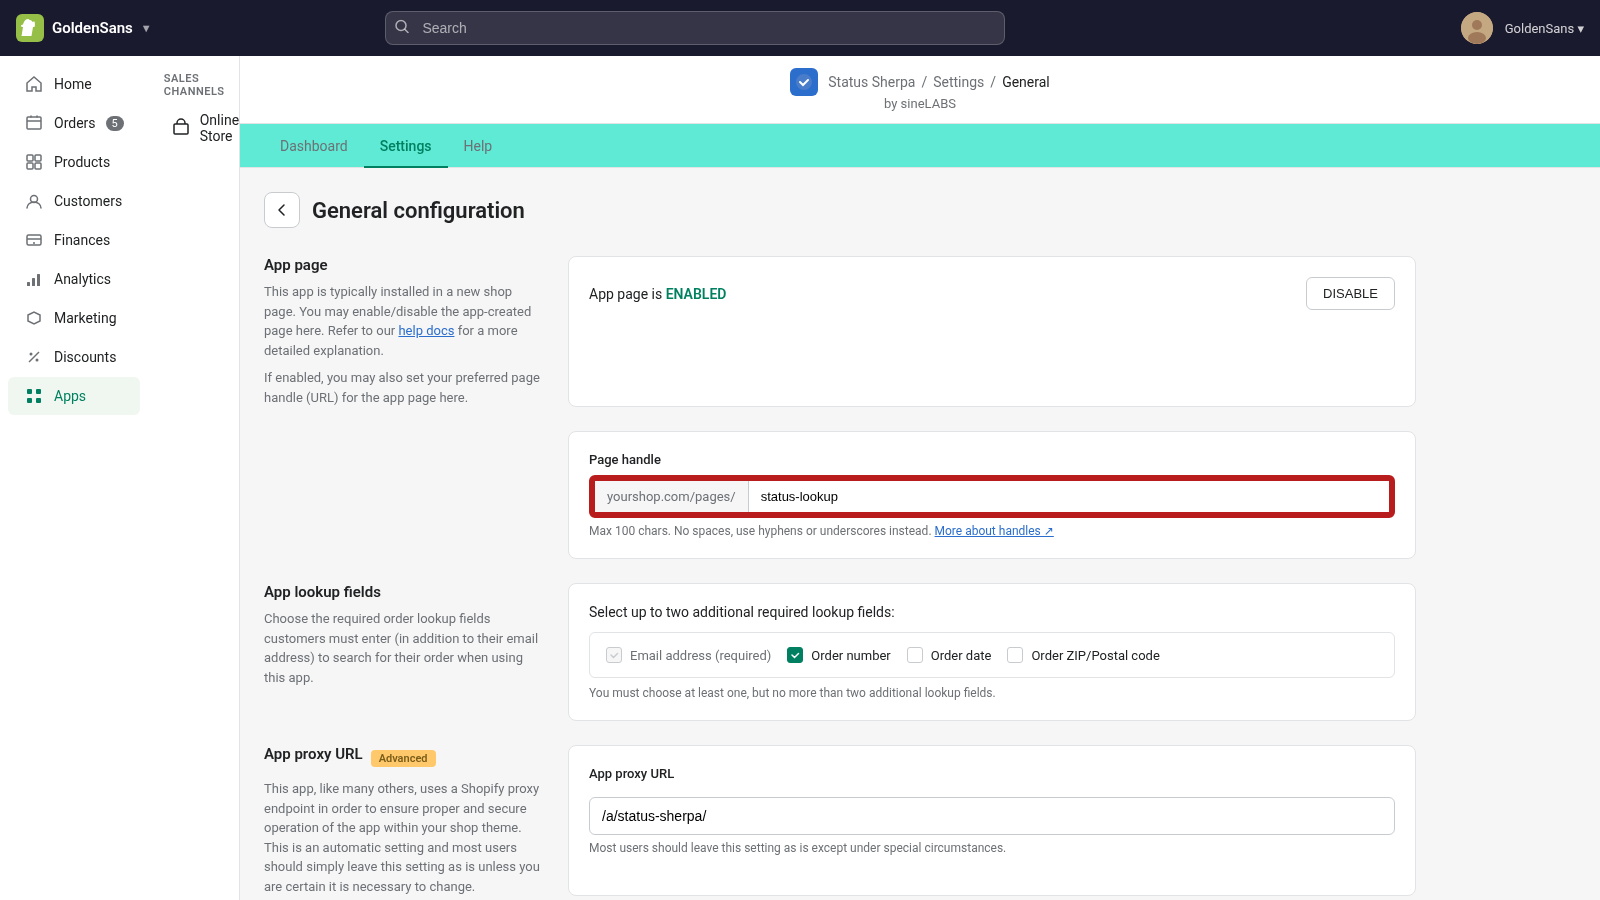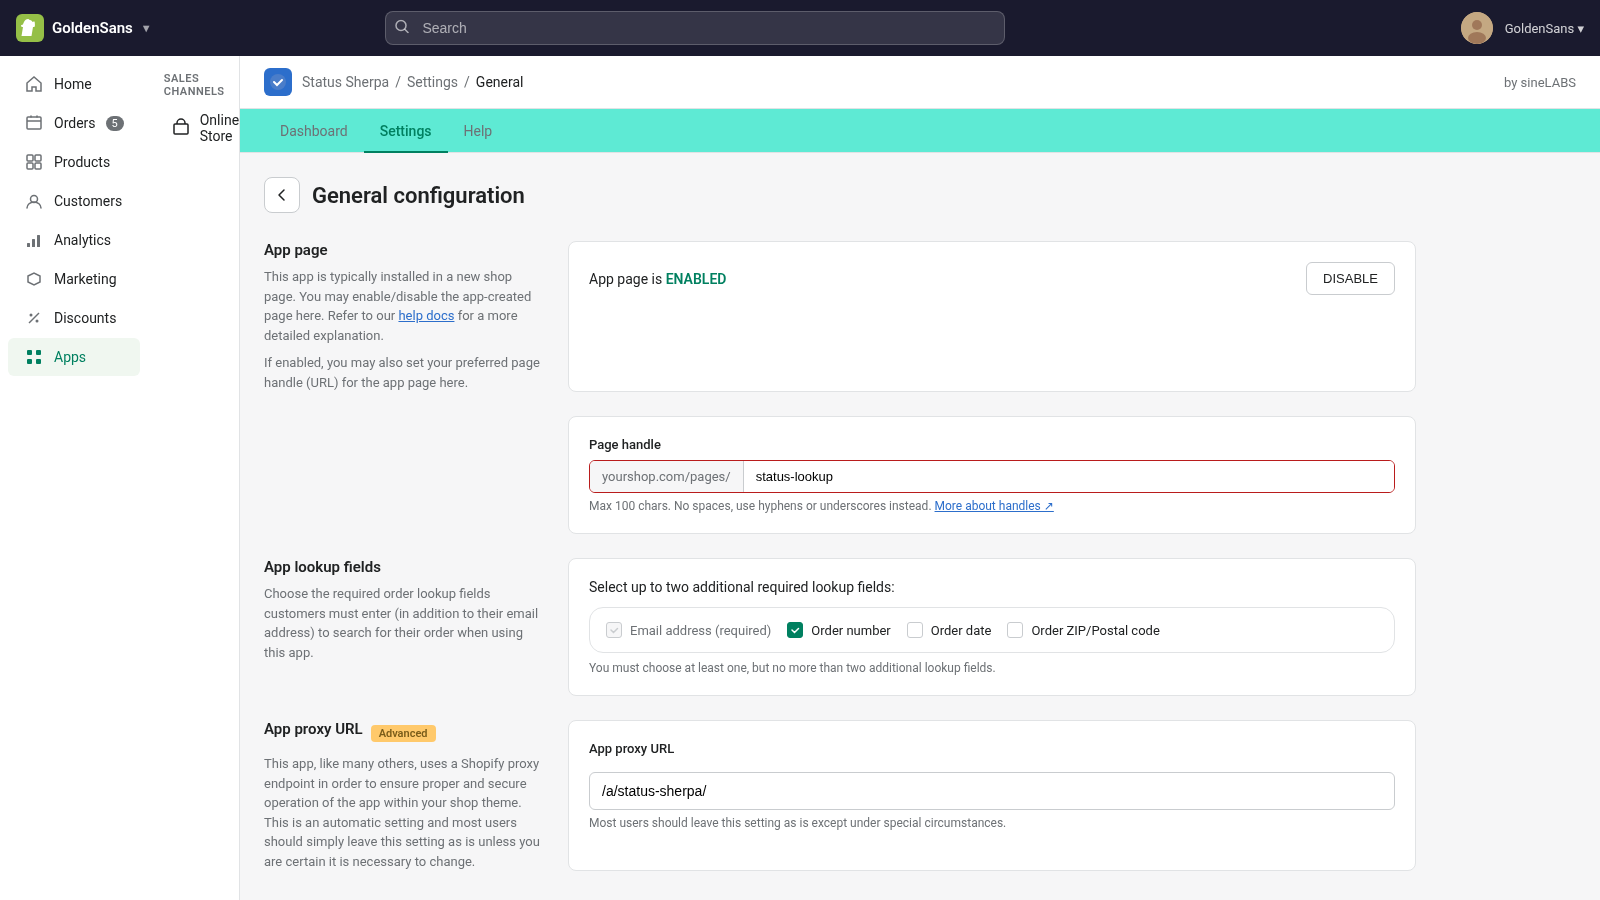--- a/index.html
+++ b/index.html
@@ -31,21 +31,21 @@
     .nav-section-header { display: flex; align-items: center; justify-content: space-between; padding: 8px 16px 4px; font-size: 11px; font-weight: 600; color: #6d7175; letter-spacing: 0.5px; text-transform: uppercase; }
     .nav-section-header .add-btn { width: 20px; height: 20px; border-radius: 4px; border: none; background: none; cursor: pointer; color: #6d7175; display: flex; align-items: center; justify-content: center; font-size: 16px; }
     .online-store-item { display: flex; align-items: center; justify-content: space-between; padding: 9px 16px; cursor: pointer; margin: 1px 8px; border-radius: 6px; }
     .online-store-left { display: flex; align-items: center; gap: 10px; color: #202223; font-size: 14px; }
     .eye-btn { color: #6d7175; display: flex; align-items: center; }
 
     
     .content-area { flex: 1; overflow-y: auto; background: #f6f6f7; }
 
     
-    .app-header { background: white; border-bottom: 1px solid #e1e3e5; padding: 12px 24px; display: flex; align-items: center; justify-content: space-between; }
+    .app-header { background: white; border-bottom: 1px solid #e1e3e5; padding: 12px 24px; display: flex; align-items: center; justify-content: space-between; flex-direction: column; }
     .app-header-left { display: flex; align-items: center; gap: 10px; }
     .app-icon { width: 28px; height: 28px; border-radius: 6px; background: #2c6ecb; display: flex; align-items: center; justify-content: center; color: white; font-size: 14px; }
     .breadcrumb { font-size: 14px; color: #6d7175; display: flex; align-items: center; gap: 6px; }
     .breadcrumb .current { color: #202223; }
     .by-label { font-size: 13px; color: #6d7175; }
 
     
     .tabs-bar { background: #5eead4; border-bottom: 1px solid #e1e3e5; padding: 0 24px; display: flex; gap: 0; }
     .tab { padding: 14px 16px 12px; font-size: 14px; cursor: pointer; color: #6d7175; border-bottom: 2px solid transparent; margin-bottom: -1px; }
     .tab.active { color: #008060; border-bottom-color: #008060; font-weight: 500; }
@@ -65,29 +65,29 @@
     .settings-right { flex: 1; background: white; border: 1px solid #e1e3e5; border-radius: 8px; padding: 20px; }
 
     
     .app-page-card { display: flex; align-items: center; justify-content: space-between; }
     .app-page-status { font-size: 14px; color: #202223; }
     .enabled-text { color: #008060; font-weight: 600; }
     .disable-btn { border: 1px solid #c9cccf; background: white; border-radius: 6px; padding: 8px 16px; font-size: 13px; font-weight: 500; cursor: pointer; color: #202223; }
 
     
     .page-handle-label { font-size: 13px; font-weight: 500; margin-bottom: 8px; }
-    .page-handle-input-row { display: flex; border: 1px solid #b91c1c; border-radius: 6px; overflow: hidden; }
+    .page-handle-input-row { display: flex; border: 6px solid #b91c1c; border-radius: 6px; overflow: hidden; }
     .page-handle-prefix { background: #f6f6f7; padding: 8px 12px; font-size: 13px; color: #6d7175; border-right: 1px solid #c9cccf; white-space: nowrap; }
     .page-handle-input { border: none; outline: none; padding: 8px 12px; font-size: 13px; flex: 1; }
     .page-handle-hint { font-size: 12px; color: #6d7175; margin-top: 6px; }
     .page-handle-hint a { color: #2c6ecb; }
 
     
     .lookup-title { font-size: 14px; margin-bottom: 12px; color: #202223; }
-    .lookup-fields-box { border: 1px solid #e1e3e5; border-radius: 14px; padding: 14px 16px; margin-bottom: 8px; }
+    .lookup-fields-box { border: 1px solid #e1e3e5; border-radius: 6px; padding: 14px 16px; margin-bottom: 8px; }
     .lookup-row { display: flex; align-items: center; gap: 24px; flex-wrap: wrap; gap: 16px; }
     .lookup-item { display: flex; align-items: center; gap: 8px; font-size: 13px; color: #202223; }
     .lookup-item.disabled { color: #6d7175; }
     .checkbox-disabled { width: 16px; height: 16px; border: 1px solid #c9cccf; border-radius: 3px; background: #f6f6f7; display: flex; align-items: center; justify-content: center; flex-shrink: 0; }
     .checkbox-checked { width: 16px; height: 16px; border: 1px solid #008060; border-radius: 3px; background: #008060; display: flex; align-items: center; justify-content: center; flex-shrink: 0; }
     .checkbox-unchecked { width: 16px; height: 16px; border: 1px solid #c9cccf; border-radius: 3px; background: white; display: flex; align-items: center; justify-content: center; flex-shrink: 0; }
     .checkbox-checked svg { width: 10px; height: 10px; color: white; }
     .lookup-hint { font-size: 12px; color: #6d7175; margin-top: 4px; }
 
     
@@ -172,20 +172,30 @@
         <div class="nav-item">
           <span class="nav-icon">
             <svg width="18" height="18" viewBox="0 0 18 18" fill="none">
                 <circle cx="9" cy="7" r="3.5" stroke="currentColor" stroke-width="1.5"></circle>
                 <path d="M2 16c0-3.3 3.1-6 7-6s7 2.7 7 6" stroke="currentColor" stroke-width="1.5" stroke-linecap="round"></path>
               </svg>
           </span>
           <span>Customers</span>
         </div>
 
+        <div class="nav-item">
+          <span class="nav-icon">
+            <svg width="18" height="18" viewBox="0 0 18 18" fill="none">
+                <rect x="2" y="4" width="14" height="10" rx="1.5" stroke="currentColor" stroke-width="1.5"></rect>
+                <path d="M2 8h14" stroke="currentColor" stroke-width="1.5"></path>
+                <circle cx="9" cy="12" r="1" fill="currentColor"></circle>
+              </svg>
+          </span>
+          <span>Finances</span>
+        </div>
 
         <div class="nav-item">
           <span class="nav-icon">
             <svg width="18" height="18" viewBox="0 0 18 18" fill="none">
                 <rect x="2" y="12" width="3" height="4" rx="0.5" fill="currentColor"></rect>
                 <rect x="7" y="8" width="3" height="8" rx="0.5" fill="currentColor"></rect>
                 <rect x="12" y="4" width="3" height="12" rx="0.5" fill="currentColor"></rect>
               </svg>
           </span>
           <span>Analytics</span>

